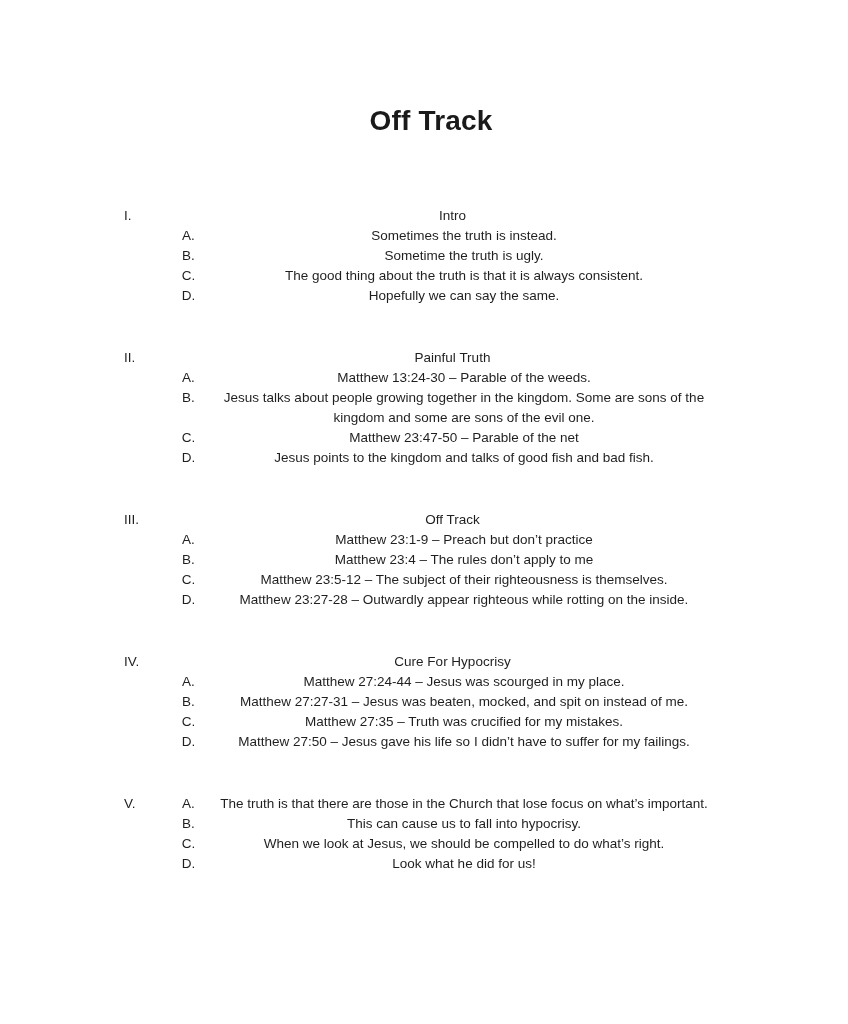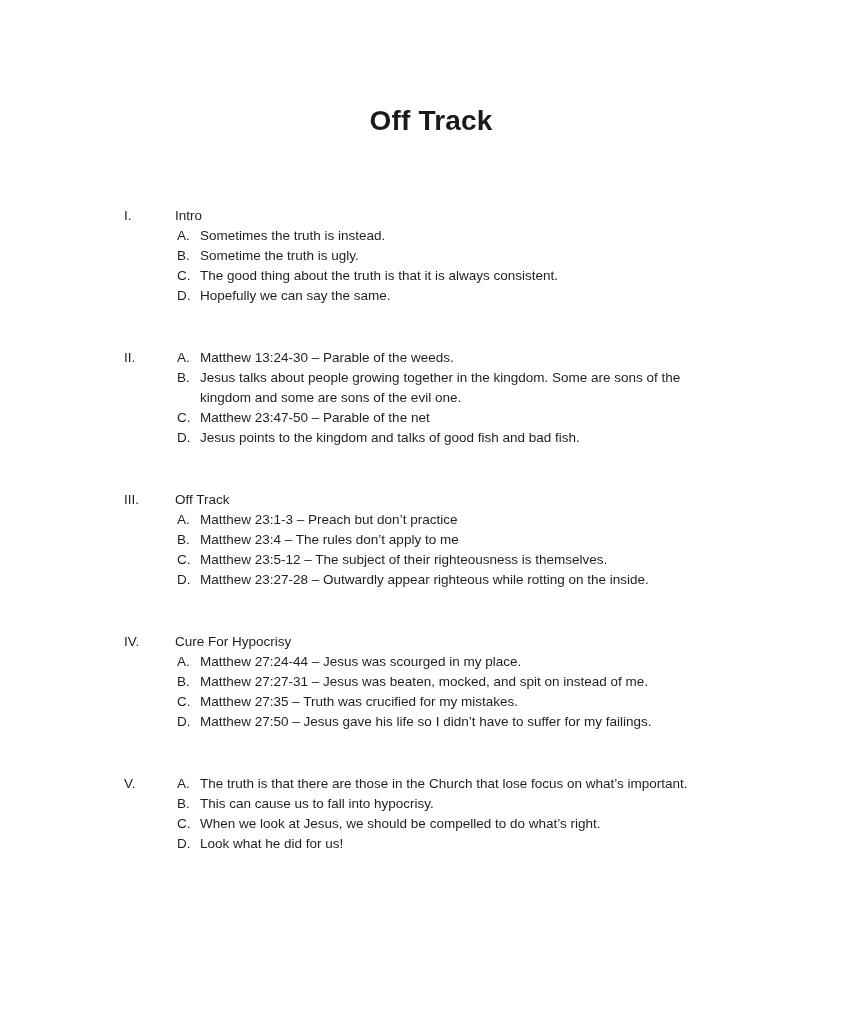--- a/index.html
+++ b/index.html
@@ -39,20 +39,21 @@
     line-height: 20px;
   }
   .section:last-child { margin-bottom: 0; }
   .numeral {
     flex: 0 0 51px;
     width: 51px;
   }
   .content {
     flex: 1 1 auto;
     max-width: 555px;
+    text-align: center;
   }
   .heading {
     line-height: 20px;
   }
   .items {
     margin-left: 2px;
   }
   .item {
     display: flex;
     align-items: flex-start;
@@ -92,20 +93,21 @@
             <div class="item">
               <span class="letter">D.</span>
               <span class="item-text">Hopefully we can say the same.</span>
             </div>
           </div>
         </div>
       </div>
       <div class="section">
         <span class="numeral">II.</span>
         <div class="content">
+          <div class="heading">Painful Truth</div>
           <div class="items">
             <div class="item">
               <span class="letter">A.</span>
               <span class="item-text">Matthew 13:24-30 – Parable of the weeds.</span>
             </div>
             <div class="item">
               <span class="letter">B.</span>
               <span class="item-text">Jesus talks about people growing together in the kingdom. Some are sons of the kingdom and some are sons of the evil one.</span>
             </div>
             <div class="item">
@@ -119,21 +121,21 @@
           </div>
         </div>
       </div>
       <div class="section">
         <span class="numeral">III.</span>
         <div class="content">
           <div class="heading">Off Track</div>
           <div class="items">
             <div class="item">
               <span class="letter">A.</span>
-              <span class="item-text">Matthew 23:1-3 – Preach but don’t practice</span>
+              <span class="item-text">Matthew 23:1-9 – Preach but don’t practice</span>
             </div>
             <div class="item">
               <span class="letter">B.</span>
               <span class="item-text">Matthew 23:4 – The rules don’t apply to me</span>
             </div>
             <div class="item">
               <span class="letter">C.</span>
               <span class="item-text">Matthew 23:5-12 – The subject of their righteousness is themselves.</span>
             </div>
             <div class="item">

